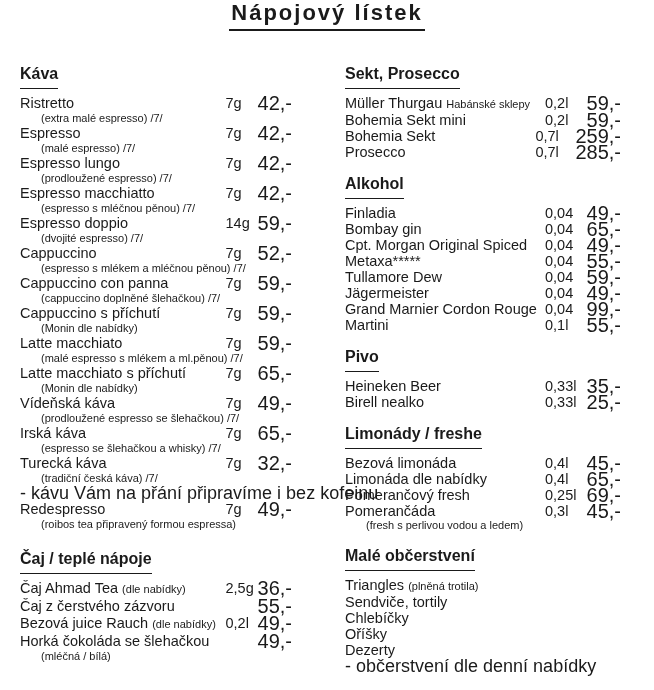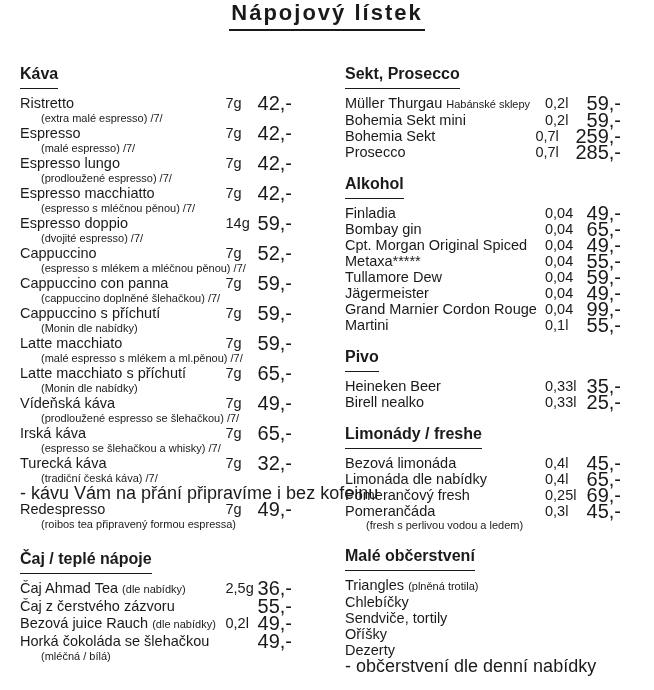--- a/index.html
+++ b/index.html
@@ -340,27 +340,27 @@
             <div class="i-desc">(fresh s perlivou vodou a ledem)</div>
           </div></div>
         <div class="menu-section"><div class="section-header">Malé občerstvení</div><div class="menu-item">
             <div class="row">
               <span class="i-name"><span>Triangles</span> <span class="i-small">(plněná trotila)</span></span>
               <span class="i-qty"></span>
               <span class="i-price"></span>
             </div>
           </div><div class="menu-item">
             <div class="row">
+              <span class="i-name"><span>Sendviče, tortily</span></span>
+              <span class="i-qty"></span>
+              <span class="i-price"></span>
+            </div>
+          </div><div class="menu-item">
+            <div class="row">
               <span class="i-name"><span>Chlebíčky</span></span>
-              <span class="i-qty"></span>
-              <span class="i-price"></span>
-            </div>
-          </div><div class="menu-item">
-            <div class="row">
-              <span class="i-name"><span>Sendviče, tortily</span></span>
               <span class="i-qty"></span>
               <span class="i-price"></span>
             </div>
           </div><div class="menu-item">
             <div class="row">
               <span class="i-name"><span>Oříšky</span></span>
               <span class="i-qty"></span>
               <span class="i-price"></span>
             </div>
           </div><div class="menu-item">

